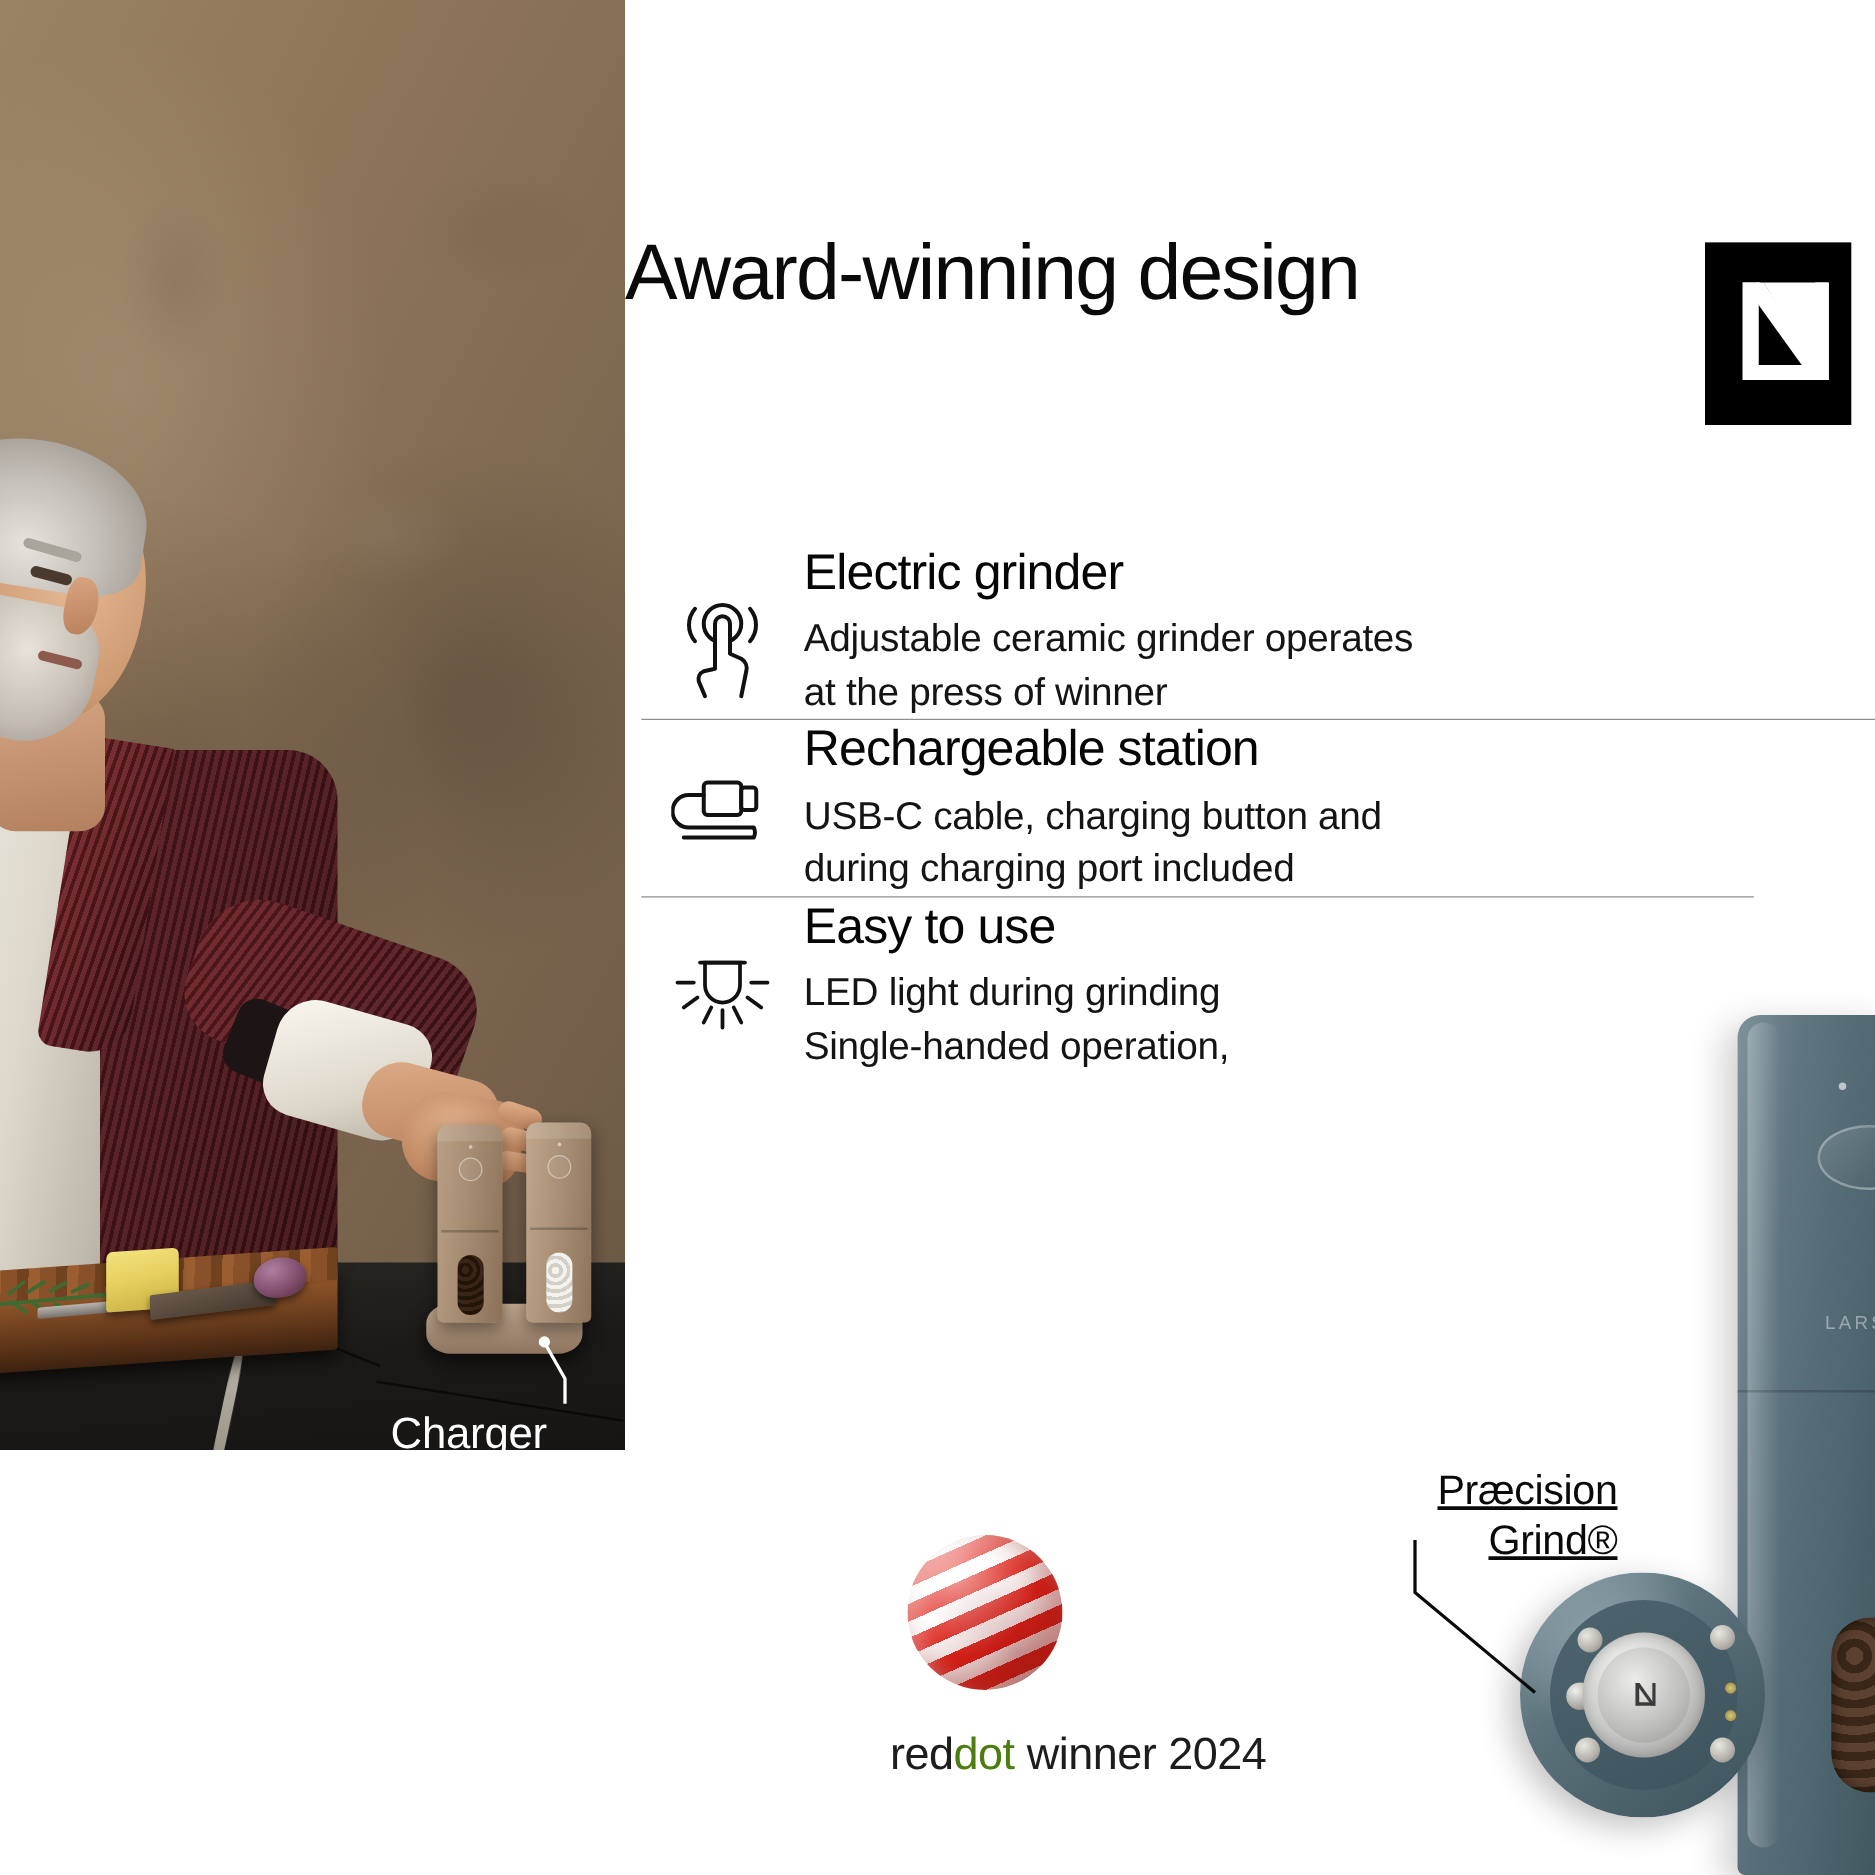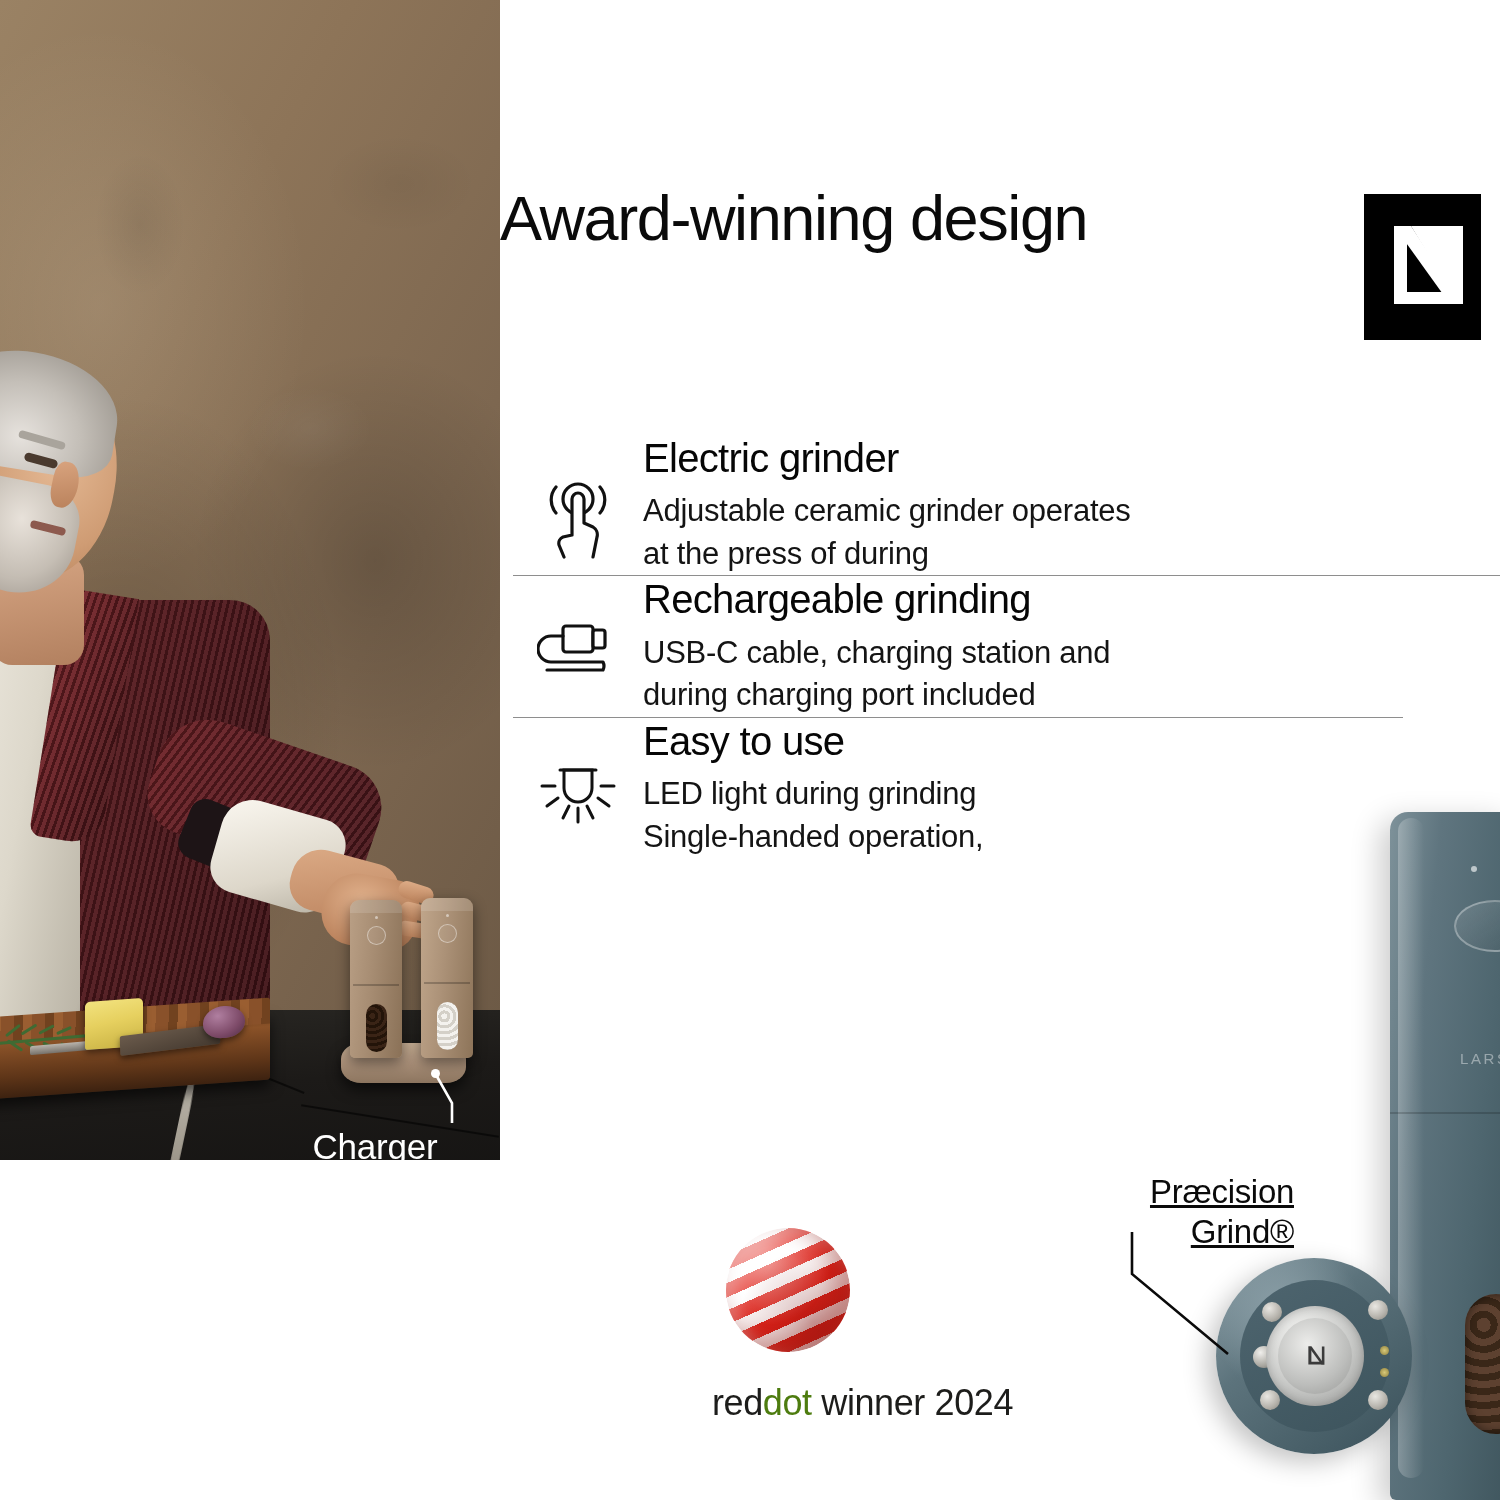--- a/index.html
+++ b/index.html
@@ -343,39 +343,39 @@
             <circle cx="37" cy="22" r="15" fill="none" stroke="#111" stroke-width="3.2"></circle>
             <path d="M15 10 A20 20 0 0 0 15 36" fill="none" stroke="#111" stroke-width="3.2" stroke-linecap="round"></path>
             <path d="M59 10 A20 20 0 0 1 59 36" fill="none" stroke="#111" stroke-width="3.2" stroke-linecap="round"></path>
             <path d="M31 22 L31 58 M31 58 L22 60 A7 7 0 0 0 18 68 L23 80 M31 36 L31 22 A6 6 0 0 1 43 22 L43 46 L52 50 A9 9 0 0 1 56 60 L52 80" fill="#fff" stroke="#111" stroke-width="3.2" stroke-linejoin="round" stroke-linecap="round"></path>
           </svg>
         </div>
         <div class="f-body">
           <div class="f-title">Electric grinder</div>
           <div class="f-desc">
             <div>Adjustable ceramic grinder operates</div>
-            <div>at the press of during</div>
+            <div>at the press of winner</div>
           </div>
         </div>
       </div>
 
       <div class="divider d1"></div>
 
       <div class="feature">
         <div class="f-icon">
           <svg width="82" height="62" viewBox="0 0 82 62">
             <rect x="26" y="8" width="30" height="26" rx="3" fill="#fff" stroke="#111" stroke-width="3.2"></rect>
             <rect x="56" y="12" width="12" height="18" rx="2.5" fill="#fff" stroke="#111" stroke-width="3.2"></rect>
             <path d="M26 18 L14 18 A11 11 0 0 0 14 44 L66 44 A9 9 0 0 1 66 52 L10 52" fill="none" stroke="#111" stroke-width="3.2" stroke-linecap="round" stroke-linejoin="round"></path>
           </svg>
         </div>
         <div class="f-body">
-          <div class="f-title">Rechargeable grinding</div>
+          <div class="f-title">Rechargeable station</div>
           <div class="f-desc">
-            <div>USB-C cable, charging station and</div>
+            <div>USB-C cable, charging button and</div>
             <div>during charging port included</div>
           </div>
         </div>
       </div>
 
       <div class="divider d2"></div>
 
       <div class="feature">
         <div class="f-icon">
           <svg width="80" height="72" viewBox="0 0 80 72">

